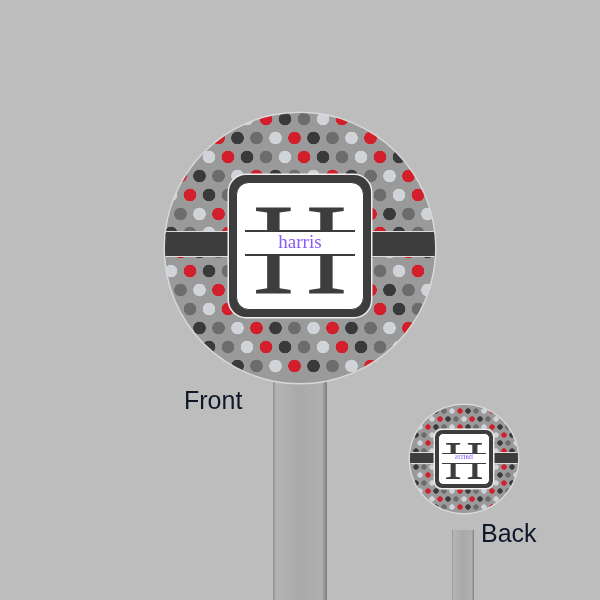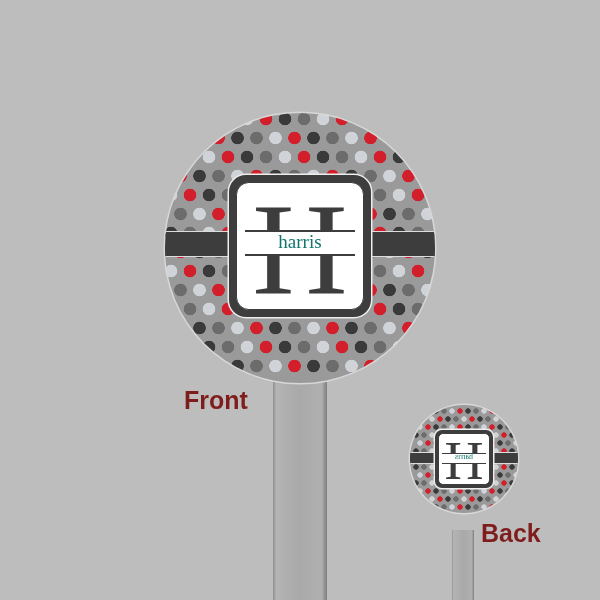--- a/index.html
+++ b/index.html
@@ -6,22 +6,22 @@
   body{width:600px;height:600px;background:#bdbdbd;position:relative;overflow:hidden;font-family:"Liberation Sans",sans-serif;}
   .stick{position:absolute;background:linear-gradient(90deg,#8e8e8e 0%,#b4b4b4 6%,#a9a9a9 50%,#b0b0b0 90%,#7d7d7d 100%);}
   .disc{position:absolute;border-radius:50%;overflow:hidden;
     background-color:#999;
     box-shadow:0 0 0 1.5px #d8d8d8;}
   .band{position:absolute;left:0;right:0;background:#3d3d3d;border-top:1px solid #ddd;border-bottom:1px solid #ddd;}
   .frame{position:absolute;background:#3d3d3d;border-radius:12%;box-shadow:0 0 0 1.5px #eee;}
   .inner{position:absolute;background:#fff;border-radius:10%;}
   .letter{position:absolute;left:0;right:0;text-align:center;font-family:"Liberation Serif",serif;font-weight:normal;color:#3d3d3d;line-height:1;}
   .split{position:absolute;left:6%;right:6%;background:#fff;}
-  .name{position:absolute;left:0;right:0;text-align:center;font-family:"Liberation Serif",serif;color:#0f766e;}
-  .label{position:absolute;color:#7f1d1d;font-weight:bold;}
+  .name{position:absolute;left:0;right:0;text-align:center;font-family:"Liberation Serif",serif;color:#8b5cf6;}
+  .label{position:absolute;color:#0f172a;}
 </style>
 </head>
 <body>
 
 <div class="stick" style="left:273px;top:370px;width:54px;height:240px;"></div>
 <div class="disc" id="front-disc" style="left: 165px; top: 113px; width: 270px; height: 270px; background-color: rgb(154, 154, 154); background-image: radial-gradient(circle at 6px 6px, rgb(208, 212, 216) 6px, transparent 6.6px), radial-gradient(circle at 25px 6px, rgb(210, 31, 43) 6px, transparent 6.6px), radial-gradient(circle at 44px 6px, rgb(58, 58, 58) 6px, transparent 6.6px), radial-gradient(circle at 63px 6px, rgb(108, 108, 108) 6px, transparent 6.6px), radial-gradient(circle at 82px 6px, rgb(208, 212, 216) 6px, transparent 6.6px), radial-gradient(circle at 101px 6px, rgb(210, 31, 43) 6px, transparent 6.6px), radial-gradient(circle at 120px 6px, rgb(58, 58, 58) 6px, transparent 6.6px), radial-gradient(circle at 139px 6px, rgb(108, 108, 108) 6px, transparent 6.6px), radial-gradient(circle at 158px 6px, rgb(208, 212, 216) 6px, transparent 6.6px), radial-gradient(circle at 177px 6px, rgb(210, 31, 43) 6px, transparent 6.6px), radial-gradient(circle at 196px 6px, rgb(58, 58, 58) 6px, transparent 6.6px), radial-gradient(circle at 215px 6px, rgb(108, 108, 108) 6px, transparent 6.6px), radial-gradient(circle at 234px 6px, rgb(208, 212, 216) 6px, transparent 6.6px), radial-gradient(circle at 253px 6px, rgb(210, 31, 43) 6px, transparent 6.6px), radial-gradient(circle at 15.5px 25px, rgb(108, 108, 108) 6px, transparent 6.6px), radial-gradient(circle at 34.5px 25px, rgb(208, 212, 216) 6px, transparent 6.6px), radial-gradient(circle at 53.5px 25px, rgb(210, 31, 43) 6px, transparent 6.6px), radial-gradient(circle at 72.5px 25px, rgb(58, 58, 58) 6px, transparent 6.6px), radial-gradient(circle at 91.5px 25px, rgb(108, 108, 108) 6px, transparent 6.6px), radial-gradient(circle at 110.5px 25px, rgb(208, 212, 216) 6px, transparent 6.6px), radial-gradient(circle at 129.5px 25px, rgb(210, 31, 43) 6px, transparent 6.6px), radial-gradient(circle at 148.5px 25px, rgb(58, 58, 58) 6px, transparent 6.6px), radial-gradient(circle at 167.5px 25px, rgb(108, 108, 108) 6px, transparent 6.6px), radial-gradient(circle at 186.5px 25px, rgb(208, 212, 216) 6px, transparent 6.6px), radial-gradient(circle at 205.5px 25px, rgb(210, 31, 43) 6px, transparent 6.6px), radial-gradient(circle at 224.5px 25px, rgb(58, 58, 58) 6px, transparent 6.6px), radial-gradient(circle at 243.5px 25px, rgb(108, 108, 108) 6px, transparent 6.6px), radial-gradient(circle at 262.5px 25px, rgb(208, 212, 216) 6px, transparent 6.6px), radial-gradient(circle at 6px 44px, rgb(58, 58, 58) 6px, transparent 6.6px), radial-gradient(circle at 25px 44px, rgb(108, 108, 108) 6px, transparent 6.6px), radial-gradient(circle at 44px 44px, rgb(208, 212, 216) 6px, transparent 6.6px), radial-gradient(circle at 63px 44px, rgb(210, 31, 43) 6px, transparent 6.6px), radial-gradient(circle at 82px 44px, rgb(58, 58, 58) 6px, transparent 6.6px), radial-gradient(circle at 101px 44px, rgb(108, 108, 108) 6px, transparent 6.6px), radial-gradient(circle at 120px 44px, rgb(208, 212, 216) 6px, transparent 6.6px), radial-gradient(circle at 139px 44px, rgb(210, 31, 43) 6px, transparent 6.6px), radial-gradient(circle at 158px 44px, rgb(58, 58, 58) 6px, transparent 6.6px), radial-gradient(circle at 177px 44px, rgb(108, 108, 108) 6px, transparent 6.6px), radial-gradient(circle at 196px 44px, rgb(208, 212, 216) 6px, transparent 6.6px), radial-gradient(circle at 215px 44px, rgb(210, 31, 43) 6px, transparent 6.6px), radial-gradient(circle at 234px 44px, rgb(58, 58, 58) 6px, transparent 6.6px), radial-gradient(circle at 253px 44px, rgb(108, 108, 108) 6px, transparent 6.6px), radial-gradient(circle at 15.5px 63px, rgb(210, 31, 43) 6px, transparent 6.6px), radial-gradient(circle at 34.5px 63px, rgb(58, 58, 58) 6px, transparent 6.6px), radial-gradient(circle at 53.5px 63px, rgb(108, 108, 108) 6px, transparent 6.6px), radial-gradient(circle at 72.5px 63px, rgb(208, 212, 216) 6px, transparent 6.6px), radial-gradient(circle at 91.5px 63px, rgb(210, 31, 43) 6px, transparent 6.6px), radial-gradient(circle at 110.5px 63px, rgb(58, 58, 58) 6px, transparent 6.6px), radial-gradient(circle at 129.5px 63px, rgb(108, 108, 108) 6px, transparent 6.6px), radial-gradient(circle at 148.5px 63px, rgb(208, 212, 216) 6px, transparent 6.6px), radial-gradient(circle at 167.5px 63px, rgb(210, 31, 43) 6px, transparent 6.6px), radial-gradient(circle at 186.5px 63px, rgb(58, 58, 58) 6px, transparent 6.6px), radial-gradient(circle at 205.5px 63px, rgb(108, 108, 108) 6px, transparent 6.6px), radial-gradient(circle at 224.5px 63px, rgb(208, 212, 216) 6px, transparent 6.6px), radial-gradient(circle at 243.5px 63px, rgb(210, 31, 43) 6px, transparent 6.6px), radial-gradient(circle at 262.5px 63px, rgb(58, 58, 58) 6px, transparent 6.6px), radial-gradient(circle at 6px 82px, rgb(208, 212, 216) 6px, transparent 6.6px), radial-gradient(circle at 25px 82px, rgb(210, 31, 43) 6px, transparent 6.6px), radial-gradient(circle at 44px 82px, rgb(58, 58, 58) 6px, transparent 6.6px), radial-gradient(circle at 63px 82px, rgb(108, 108, 108) 6px, transparent 6.6px), radial-gradient(circle at 82px 82px, rgb(208, 212, 216) 6px, transparent 6.6px), radial-gradient(circle at 101px 82px, rgb(210, 31, 43) 6px, transparent 6.6px), radial-gradient(circle at 120px 82px, rgb(58, 58, 58) 6px, transparent 6.6px), radial-gradient(circle at 139px 82px, rgb(108, 108, 108) 6px, transparent 6.6px), radial-gradient(circle at 158px 82px, rgb(208, 212, 216) 6px, transparent 6.6px), radial-gradient(circle at 177px 82px, rgb(210, 31, 43) 6px, transparent 6.6px), radial-gradient(circle at 196px 82px, rgb(58, 58, 58) 6px, transparent 6.6px), radial-gradient(circle at 215px 82px, rgb(108, 108, 108) 6px, transparent 6.6px), radial-gradient(circle at 234px 82px, rgb(208, 212, 216) 6px, transparent 6.6px), radial-gradient(circle at 253px 82px, rgb(210, 31, 43) 6px, transparent 6.6px), radial-gradient(circle at 15.5px 101px, rgb(108, 108, 108) 6px, transparent 6.6px), radial-gradient(circle at 34.5px 101px, rgb(208, 212, 216) 6px, transparent 6.6px), radial-gradient(circle at 53.5px 101px, rgb(210, 31, 43) 6px, transparent 6.6px), radial-gradient(circle at 72.5px 101px, rgb(58, 58, 58) 6px, transparent 6.6px), radial-gradient(circle at 91.5px 101px, rgb(108, 108, 108) 6px, transparent 6.6px), radial-gradient(circle at 110.5px 101px, rgb(208, 212, 216) 6px, transparent 6.6px), radial-gradient(circle at 129.5px 101px, rgb(210, 31, 43) 6px, transparent 6.6px), radial-gradient(circle at 148.5px 101px, rgb(58, 58, 58) 6px, transparent 6.6px), radial-gradient(circle at 167.5px 101px, rgb(108, 108, 108) 6px, transparent 6.6px), radial-gradient(circle at 186.5px 101px, rgb(208, 212, 216) 6px, transparent 6.6px), radial-gradient(circle at 205.5px 101px, rgb(210, 31, 43) 6px, transparent 6.6px), radial-gradient(circle at 224.5px 101px, rgb(58, 58, 58) 6px, transparent 6.6px), radial-gradient(circle at 243.5px 101px, rgb(108, 108, 108) 6px, transparent 6.6px), radial-gradient(circle at 262.5px 101px, rgb(208, 212, 216) 6px, transparent 6.6px), radial-gradient(circle at 6px 120px, rgb(58, 58, 58) 6px, transparent 6.6px), radial-gradient(circle at 25px 120px, rgb(108, 108, 108) 6px, transparent 6.6px), radial-gradient(circle at 44px 120px, rgb(208, 212, 216) 6px, transparent 6.6px), radial-gradient(circle at 63px 120px, rgb(210, 31, 43) 6px, transparent 6.6px), radial-gradient(circle at 82px 120px, rgb(58, 58, 58) 6px, transparent 6.6px), radial-gradient(circle at 101px 120px, rgb(108, 108, 108) 6px, transparent 6.6px), radial-gradient(circle at 120px 120px, rgb(208, 212, 216) 6px, transparent 6.6px), radial-gradient(circle at 139px 120px, rgb(210, 31, 43) 6px, transparent 6.6px), radial-gradient(circle at 158px 120px, rgb(58, 58, 58) 6px, transparent 6.6px), radial-gradient(circle at 177px 120px, rgb(108, 108, 108) 6px, transparent 6.6px), radial-gradient(circle at 196px 120px, rgb(208, 212, 216) 6px, transparent 6.6px), radial-gradient(circle at 215px 120px, rgb(210, 31, 43) 6px, transparent 6.6px), radial-gradient(circle at 234px 120px, rgb(58, 58, 58) 6px, transparent 6.6px), radial-gradient(circle at 253px 120px, rgb(108, 108, 108) 6px, transparent 6.6px), radial-gradient(circle at 15.5px 139px, rgb(210, 31, 43) 6px, transparent 6.6px), radial-gradient(circle at 34.5px 139px, rgb(58, 58, 58) 6px, transparent 6.6px), radial-gradient(circle at 53.5px 139px, rgb(108, 108, 108) 6px, transparent 6.6px), radial-gradient(circle at 72.5px 139px, rgb(208, 212, 216) 6px, transparent 6.6px), radial-gradient(circle at 91.5px 139px, rgb(210, 31, 43) 6px, transparent 6.6px), radial-gradient(circle at 110.5px 139px, rgb(58, 58, 58) 6px, transparent 6.6px), radial-gradient(circle at 129.5px 139px, rgb(108, 108, 108) 6px, transparent 6.6px), radial-gradient(circle at 148.5px 139px, rgb(208, 212, 216) 6px, transparent 6.6px), radial-gradient(circle at 167.5px 139px, rgb(210, 31, 43) 6px, transparent 6.6px), radial-gradient(circle at 186.5px 139px, rgb(58, 58, 58) 6px, transparent 6.6px), radial-gradient(circle at 205.5px 139px, rgb(108, 108, 108) 6px, transparent 6.6px), radial-gradient(circle at 224.5px 139px, rgb(208, 212, 216) 6px, transparent 6.6px), radial-gradient(circle at 243.5px 139px, rgb(210, 31, 43) 6px, transparent 6.6px), radial-gradient(circle at 262.5px 139px, rgb(58, 58, 58) 6px, transparent 6.6px), radial-gradient(circle at 6px 158px, rgb(208, 212, 216) 6px, transparent 6.6px), radial-gradient(circle at 25px 158px, rgb(210, 31, 43) 6px, transparent 6.6px), radial-gradient(circle at 44px 158px, rgb(58, 58, 58) 6px, transparent 6.6px), radial-gradient(circle at 63px 158px, rgb(108, 108, 108) 6px, transparent 6.6px), radial-gradient(circle at 82px 158px, rgb(208, 212, 216) 6px, transparent 6.6px), radial-gradient(circle at 101px 158px, rgb(210, 31, 43) 6px, transparent 6.6px), radial-gradient(circle at 120px 158px, rgb(58, 58, 58) 6px, transparent 6.6px), radial-gradient(circle at 139px 158px, rgb(108, 108, 108) 6px, transparent 6.6px), radial-gradient(circle at 158px 158px, rgb(208, 212, 216) 6px, transparent 6.6px), radial-gradient(circle at 177px 158px, rgb(210, 31, 43) 6px, transparent 6.6px), radial-gradient(circle at 196px 158px, rgb(58, 58, 58) 6px, transparent 6.6px), radial-gradient(circle at 215px 158px, rgb(108, 108, 108) 6px, transparent 6.6px), radial-gradient(circle at 234px 158px, rgb(208, 212, 216) 6px, transparent 6.6px), radial-gradient(circle at 253px 158px, rgb(210, 31, 43) 6px, transparent 6.6px), radial-gradient(circle at 15.5px 177px, rgb(108, 108, 108) 6px, transparent 6.6px), radial-gradient(circle at 34.5px 177px, rgb(208, 212, 216) 6px, transparent 6.6px), radial-gradient(circle at 53.5px 177px, rgb(210, 31, 43) 6px, transparent 6.6px), radial-gradient(circle at 72.5px 177px, rgb(58, 58, 58) 6px, transparent 6.6px), radial-gradient(circle at 91.5px 177px, rgb(108, 108, 108) 6px, transparent 6.6px), radial-gradient(circle at 110.5px 177px, rgb(208, 212, 216) 6px, transparent 6.6px), radial-gradient(circle at 129.5px 177px, rgb(210, 31, 43) 6px, transparent 6.6px), radial-gradient(circle at 148.5px 177px, rgb(58, 58, 58) 6px, transparent 6.6px), radial-gradient(circle at 167.5px 177px, rgb(108, 108, 108) 6px, transparent 6.6px), radial-gradient(circle at 186.5px 177px, rgb(208, 212, 216) 6px, transparent 6.6px), radial-gradient(circle at 205.5px 177px, rgb(210, 31, 43) 6px, transparent 6.6px), radial-gradient(circle at 224.5px 177px, rgb(58, 58, 58) 6px, transparent 6.6px), radial-gradient(circle at 243.5px 177px, rgb(108, 108, 108) 6px, transparent 6.6px), radial-gradient(circle at 262.5px 177px, rgb(208, 212, 216) 6px, transparent 6.6px), radial-gradient(circle at 6px 196px, rgb(58, 58, 58) 6px, transparent 6.6px), radial-gradient(circle at 25px 196px, rgb(108, 108, 108) 6px, transparent 6.6px), radial-gradient(circle at 44px 196px, rgb(208, 212, 216) 6px, transparent 6.6px), radial-gradient(circle at 63px 196px, rgb(210, 31, 43) 6px, transparent 6.6px), radial-gradient(circle at 82px 196px, rgb(58, 58, 58) 6px, transparent 6.6px), radial-gradient(circle at 101px 196px, rgb(108, 108, 108) 6px, transparent 6.6px), radial-gradient(circle at 120px 196px, rgb(208, 212, 216) 6px, transparent 6.6px), radial-gradient(circle at 139px 196px, rgb(210, 31, 43) 6px, transparent 6.6px), radial-gradient(circle at 158px 196px, rgb(58, 58, 58) 6px, transparent 6.6px), radial-gradient(circle at 177px 196px, rgb(108, 108, 108) 6px, transparent 6.6px), radial-gradient(circle at 196px 196px, rgb(208, 212, 216) 6px, transparent 6.6px), radial-gradient(circle at 215px 196px, rgb(210, 31, 43) 6px, transparent 6.6px), radial-gradient(circle at 234px 196px, rgb(58, 58, 58) 6px, transparent 6.6px), radial-gradient(circle at 253px 196px, rgb(108, 108, 108) 6px, transparent 6.6px), radial-gradient(circle at 15.5px 215px, rgb(210, 31, 43) 6px, transparent 6.6px), radial-gradient(circle at 34.5px 215px, rgb(58, 58, 58) 6px, transparent 6.6px), radial-gradient(circle at 53.5px 215px, rgb(108, 108, 108) 6px, transparent 6.6px), radial-gradient(circle at 72.5px 215px, rgb(208, 212, 216) 6px, transparent 6.6px), radial-gradient(circle at 91.5px 215px, rgb(210, 31, 43) 6px, transparent 6.6px), radial-gradient(circle at 110.5px 215px, rgb(58, 58, 58) 6px, transparent 6.6px), radial-gradient(circle at 129.5px 215px, rgb(108, 108, 108) 6px, transparent 6.6px), radial-gradient(circle at 148.5px 215px, rgb(208, 212, 216) 6px, transparent 6.6px), radial-gradient(circle at 167.5px 215px, rgb(210, 31, 43) 6px, transparent 6.6px), radial-gradient(circle at 186.5px 215px, rgb(58, 58, 58) 6px, transparent 6.6px), radial-gradient(circle at 205.5px 215px, rgb(108, 108, 108) 6px, transparent 6.6px), radial-gradient(circle at 224.5px 215px, rgb(208, 212, 216) 6px, transparent 6.6px), radial-gradient(circle at 243.5px 215px, rgb(210, 31, 43) 6px, transparent 6.6px), radial-gradient(circle at 262.5px 215px, rgb(58, 58, 58) 6px, transparent 6.6px), radial-gradient(circle at 6px 234px, rgb(208, 212, 216) 6px, transparent 6.6px), radial-gradient(circle at 25px 234px, rgb(210, 31, 43) 6px, transparent 6.6px), radial-gradient(circle at 44px 234px, rgb(58, 58, 58) 6px, transparent 6.6px), radial-gradient(circle at 63px 234px, rgb(108, 108, 108) 6px, transparent 6.6px), radial-gradient(circle at 82px 234px, rgb(208, 212, 216) 6px, transparent 6.6px), radial-gradient(circle at 101px 234px, rgb(210, 31, 43) 6px, transparent 6.6px), radial-gradient(circle at 120px 234px, rgb(58, 58, 58) 6px, transparent 6.6px), radial-gradient(circle at 139px 234px, rgb(108, 108, 108) 6px, transparent 6.6px), radial-gradient(circle at 158px 234px, rgb(208, 212, 216) 6px, transparent 6.6px), radial-gradient(circle at 177px 234px, rgb(210, 31, 43) 6px, transparent 6.6px), radial-gradient(circle at 196px 234px, rgb(58, 58, 58) 6px, transparent 6.6px), radial-gradient(circle at 215px 234px, rgb(108, 108, 108) 6px, transparent 6.6px), radial-gradient(circle at 234px 234px, rgb(208, 212, 216) 6px, transparent 6.6px), radial-gradient(circle at 253px 234px, rgb(210, 31, 43) 6px, transparent 6.6px), radial-gradient(circle at 15.5px 253px, rgb(108, 108, 108) 6px, transparent 6.6px), radial-gradient(circle at 34.5px 253px, rgb(208, 212, 216) 6px, transparent 6.6px), radial-gradient(circle at 53.5px 253px, rgb(210, 31, 43) 6px, transparent 6.6px), radial-gradient(circle at 72.5px 253px, rgb(58, 58, 58) 6px, transparent 6.6px), radial-gradient(circle at 91.5px 253px, rgb(108, 108, 108) 6px, transparent 6.6px), radial-gradient(circle at 110.5px 253px, rgb(208, 212, 216) 6px, transparent 6.6px), radial-gradient(circle at 129.5px 253px, rgb(210, 31, 43) 6px, transparent 6.6px), radial-gradient(circle at 148.5px 253px, rgb(58, 58, 58) 6px, transparent 6.6px), radial-gradient(circle at 167.5px 253px, rgb(108, 108, 108) 6px, transparent 6.6px), radial-gradient(circle at 186.5px 253px, rgb(208, 212, 216) 6px, transparent 6.6px), radial-gradient(circle at 205.5px 253px, rgb(210, 31, 43) 6px, transparent 6.6px), radial-gradient(circle at 224.5px 253px, rgb(58, 58, 58) 6px, transparent 6.6px), radial-gradient(circle at 243.5px 253px, rgb(108, 108, 108) 6px, transparent 6.6px), radial-gradient(circle at 262.5px 253px, rgb(208, 212, 216) 6px, transparent 6.6px);">
   <div class="band" style="top:118px;height:24px;"></div>
   <div class="frame" style="left:64px;top:62px;width:142px;height:142px;">
     <div class="inner" style="left:7px;top:7px;width:128px;height:128px;border:1.5px solid #3d3d3d;box-sizing:border-box;">
       <div class="letter" style="top:0px;font-size:132px;">H</div>

